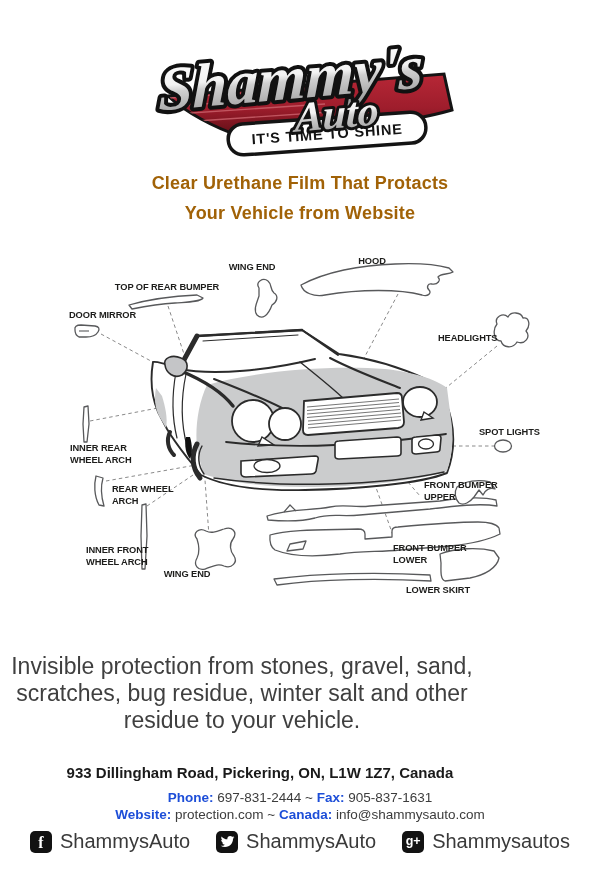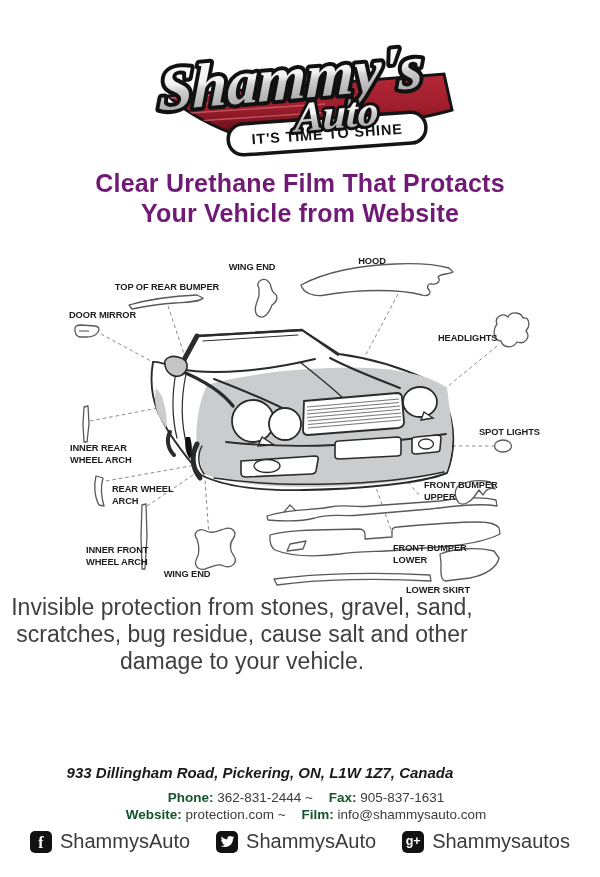--- a/index.html
+++ b/index.html
@@ -4,39 +4,39 @@
 <style>
   html,body{margin:0;padding:0;background:#ffffff;}
   .page{
     position:relative;width:600px;height:877px;background:#fff;overflow:hidden;
     font-family:"Liberation Sans",sans-serif;color:#1d1d1b;margin:0 auto;
   }
   .abs{position:absolute;}
   
   .heading{
     left:0;top:168px;width:600px;text-align:center;
-    font-size:25px;line-height:30px;font-weight:bold;color:#701a75;
+    font-size:18px;line-height:30px;font-weight:bold;color:#a16207;
     letter-spacing:0.2px;
   }
   
   .diagram{left:0;top:238px;width:600px;height:380px;}
   .diagram svg{display:block;}
   .lbl{font-family:"Liberation Sans",sans-serif;font-weight:bold;font-size:9.3px;fill:#1d1d1b;letter-spacing:-0.1px;}
   .part{fill:#ffffff;stroke:#58595b;stroke-width:1.3;stroke-linejoin:round;}
   .lead{fill:none;stroke:#8a8a8a;stroke-width:1;stroke-dasharray:3.5,3;}
   .car-line{fill:none;stroke:#2b2b2b;stroke-linecap:round;}
   
   .bodytext{
-    left:0;top:594px;width:484px;text-align:center;
+    left:0;top:653px;width:484px;text-align:center;
     font-size:23px;line-height:27px;color:#3f3f3f;font-weight:400;
   }
   
-  .address{left:0;top:764px;width:520px;text-align:center;font-size:15px;font-weight:bold;color:#1a1a1a;font-style:italic;}
+  .address{left:0;top:764px;width:520px;text-align:center;font-size:15px;font-weight:bold;color:#1a1a1a;}
   .contact-line{left:0;width:600px;text-align:center;font-size:13.5px;color:#3c3c3c;}
-  .contact-line b{color:#14532d;margin-left:12px;}
+  .contact-line b{color:#1d4ed8;}
   .phone-line{top:790px;}
   .web-line{top:807px;}
   
   .social{left:0;top:830px;width:600px;display:flex;justify-content:center;align-items:center;gap:26px;}
   .social-item{display:flex;align-items:center;gap:8px;}
   .social-badge{width:22px;height:22px;border-radius:5px;background:#121212;display:flex;align-items:center;justify-content:center;}
   .social-handle{font-size:20px;color:#3a3a3a;}
   .fb-glyph{color:#fff;font-weight:bold;font-size:16px;font-family:"Liberation Serif",serif;line-height:1;margin-top:3px;}
   .gp-glyph{color:#fff;font-weight:bold;font-size:12.5px;line-height:1;}
 </style>
@@ -233,39 +233,39 @@
         <text class="lbl" x="393" y="313">FRONT BUMPER</text>
         <text class="lbl" x="393" y="325">LOWER</text>
       </g>
       <text class="lbl" x="438" y="355" text-anchor="middle">LOWER SKIRT</text>
     </g>
   </svg>
   </div>
 
   <div class="abs bodytext">
     <div>Invisible protection from stones, gravel, sand,</div>
-    <div>scratches, bug residue, cause salt and other</div>
-    <div>damage to your vehicle.</div>
+    <div>scratches, bug residue, winter salt and other</div>
+    <div>residue to your vehicle.</div>
   </div>
 
   <div class="abs address">933 Dillingham Road, Pickering, ON, L1W 1Z7, Canada</div>
 
   <div class="abs contact-line phone-line">
     <b>Phone:</b>
-    <span>362-831-2444</span>
+    <span>697-831-2444</span>
     <span>~</span>
     <b>Fax:</b>
     <span>905-837-1631</span>
   </div>
 
   <div class="abs contact-line web-line">
     <b>Website:</b>
     <span>protection.com</span>
     <span>~</span>
-    <b>Film:</b>
+    <b>Canada:</b>
     <span>info@shammysauto.com</span>
   </div>
 
   <div class="abs social">
 
     <div class="social-item">
       <span class="social-badge">
         <span class="fb-glyph">f</span>
       </span>
       <span class="social-handle">ShammysAuto</span>

